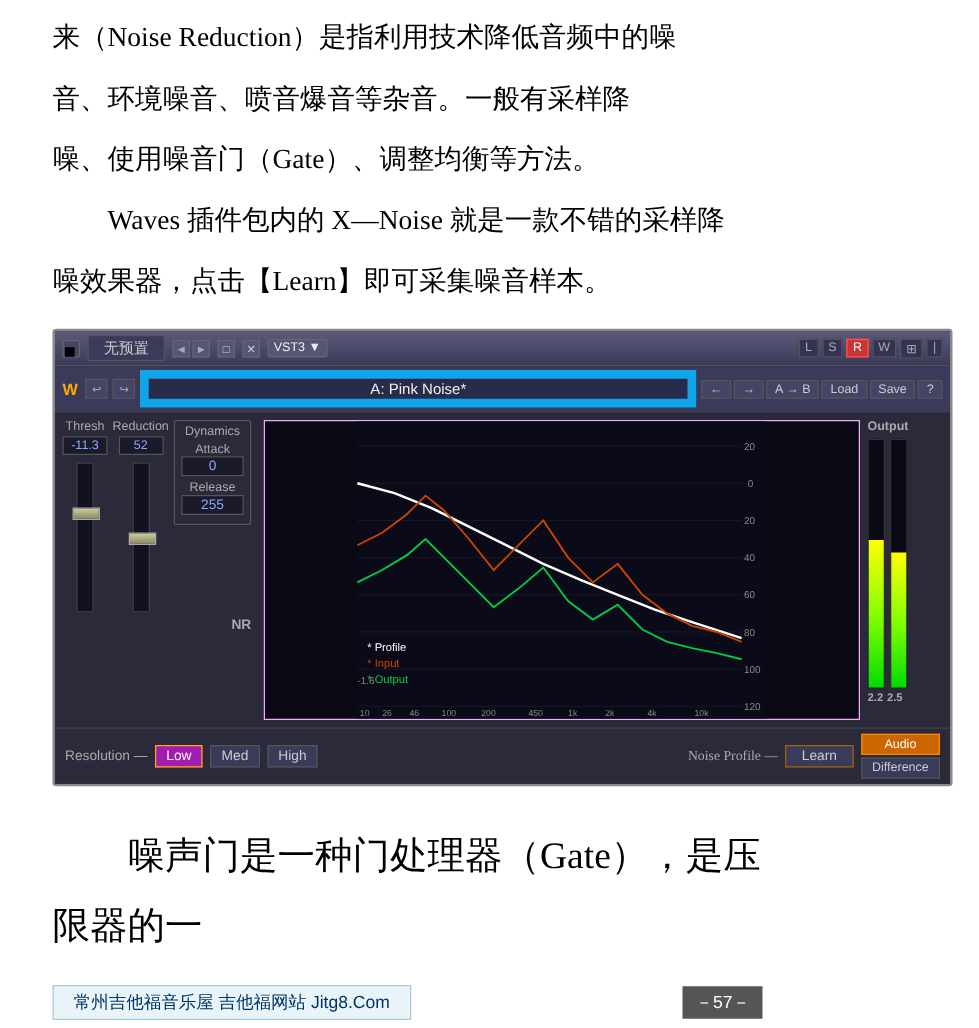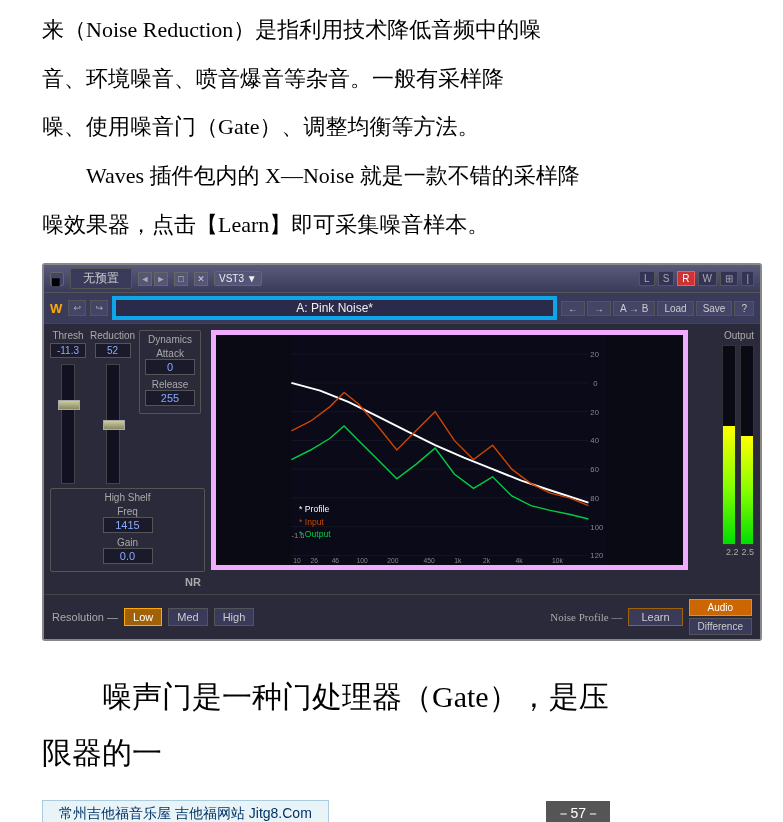--- a/index.html
+++ b/index.html
@@ -162,21 +162,21 @@
       background: #444466;
       border: 1px solid #555;
       display: flex; align-items: center; justify-content: center;
       color: #aaa; font-size: 9px; cursor: pointer;
       font-family: Arial, sans-serif;
     }
 
     .t2-preset {
       flex: 1;
       background: #2a2a4a;
-      border: 4px solid #0ea5e9;
+      border: 7px solid #0ea5e9;
       color: #eee;
       font-size: 12px;
       padding: 1px 8px;
       text-align: center;
       font-family: Arial, sans-serif;
     }
 
     .t2-nav {
       display: flex; gap: 2px;
     }
@@ -283,32 +283,33 @@
       color: #aaa;
       font-size: 11px;
       font-family: Arial, sans-serif;
       font-weight: bold;
     }
 
     
     .display-area {
       flex: 1;
       background: #0a0a15;
-      border: 5px solid #f0abfc;
+      border: 1px solid #f0abfc;
       position: relative;
       height: 240px;
     }
 
     
     .output-section {
       display: flex;
       flex-direction: column;
-      align-items: flex-end;
+      align-items: flex-start;
       width: 60px;
       flex-shrink: 0;
+      font-weight: bold;
     }
 
     .output-label {
       color: #aaa;
       font-size: 10px;
       font-family: Arial, sans-serif;
       margin-bottom: 4px;
     }
 
     .meter-track {
@@ -361,21 +362,21 @@
       background: #3a3a5a;
       border: 1px solid #555;
       color: #ccc;
       font-size: 11px;
       padding: 2px 8px;
       cursor: pointer;
       font-family: Arial, sans-serif;
     }
 
     .res-btn.active {
-      background: #a16207;
+      background: #a21caf;
       color: #fff;
       border-color: #ffaa00;
     }
 
     .spacer { flex: 1; }
 
     .noise-profile-label {
       color: #aaa;
       font-size: 11px;
       font-family: Liberation Serif, serif;
@@ -560,31 +561,20 @@
               <span class="param-label">Attack</span>
               <span class="param-value">0</span>
             </div>
             <div class="param-row">
               <span class="param-label">Release</span>
               <span class="param-value">255</span>
             </div>
           </div>
         </div>
 
-        <div class="highshelf-section">
-          <div class="section-label">High Shelf</div>
-          <div class="param-row">
-            <span class="param-label">Freq</span>
-            <span class="param-value">1415</span>
-          </div>
-          <div class="param-row">
-            <span class="param-label">Gain</span>
-            <span class="param-value">0.0</span>
-          </div>
-        </div>
 
         <div style="display:flex; align-items:center; justify-content: flex-end; padding-right: 4px;">
           <span class="nr-label">NR</span>
         </div>
 
       </div>
 
       <div class="display-area">
         <svg class="display-svg" viewBox="0 0 330 240" xmlns="http://www.w3.org/2000/svg">
 

